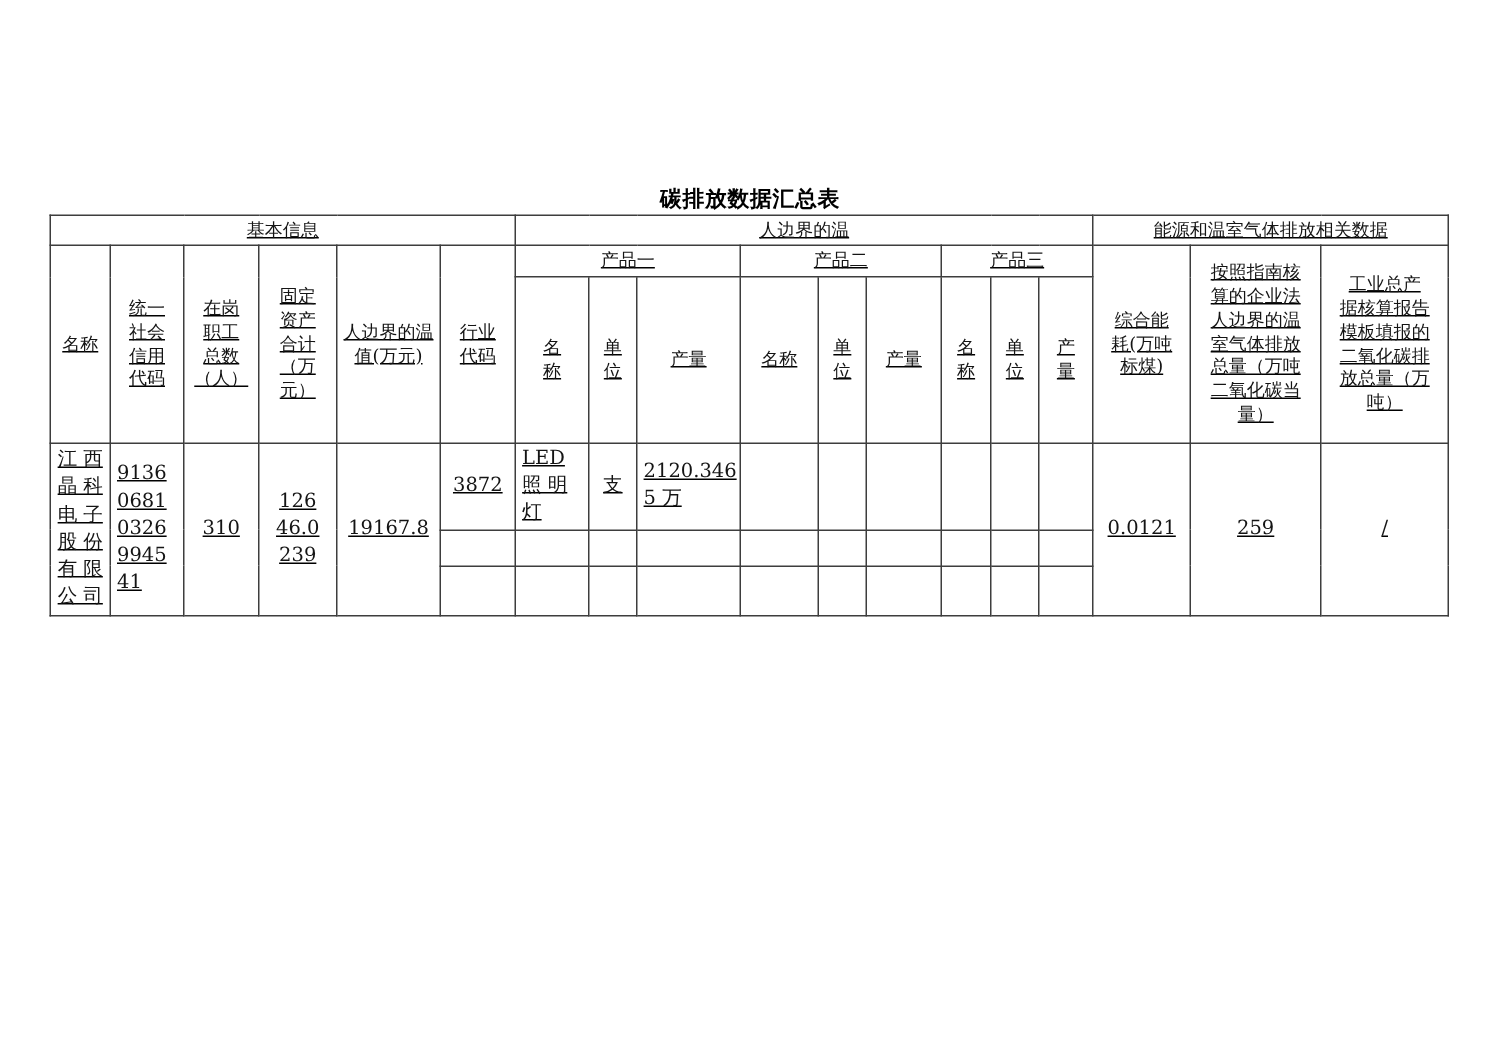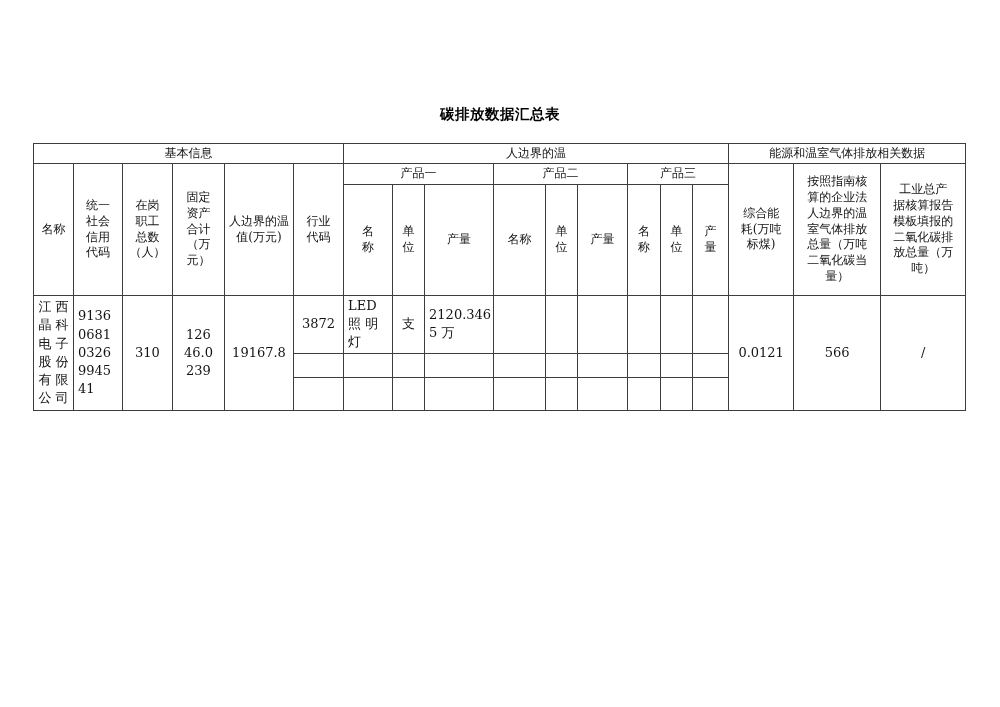--- a/index.html
+++ b/index.html
@@ -10,37 +10,38 @@
   }
   .page {
     position: relative;
     width: 1000px;
     height: 707px;
     background: #ffffff;
     overflow: hidden;
   }
   .doc-title {
     position: absolute;
-    top: 105px;
+    top: 123px;
     left: 0;
     width: 100%;
     text-align: center;
     font-size: 14.5px;
     font-weight: bold;
     color: #000000;
     letter-spacing: 0.5px;
     white-space: pre-line;
   }
   table.summary {
     position: absolute;
     top: 143px;
     left: 33px;
     width: 932px;
     border-collapse: collapse;
     table-layout: fixed;
+    text-decoration: underline;
   }
   table.summary td {
     border: 1px solid #3d3d3d;
     text-align: center;
     vertical-align: middle;
     white-space: pre-line;
     padding: 1px 3px;
     color: #141414;
     overflow: hidden;
     font-size: 12px;
@@ -179,21 +180,21 @@
       <td class="data">支</td>
       <td class="data left">2120.346
 5 万</td>
       <td class="data"></td>
       <td class="data"></td>
       <td class="data"></td>
       <td class="data"></td>
       <td class="data"></td>
       <td class="data"></td>
       <td rowspan="3" class="data">0.0121</td>
-      <td rowspan="3" class="data">566</td>
+      <td rowspan="3" class="data">259</td>
       <td rowspan="3" class="data">/</td>
     </tr>
 
     <tr class="r-data2">
       <td class="data"></td>
       <td class="data"></td>
       <td class="data"></td>
       <td class="data"></td>
       <td class="data"></td>
       <td class="data"></td>

